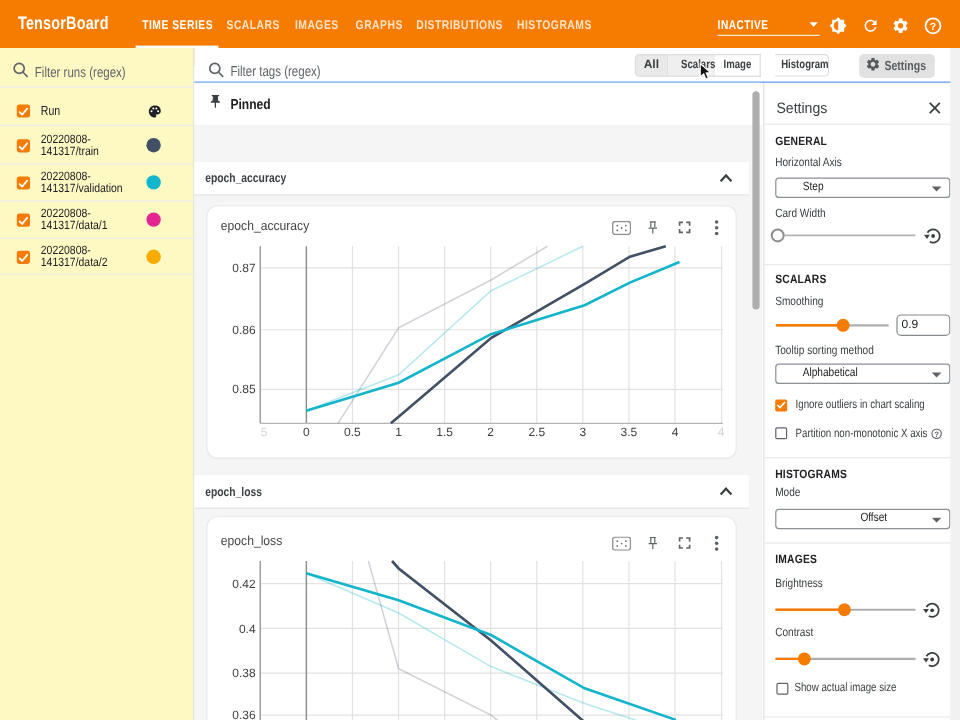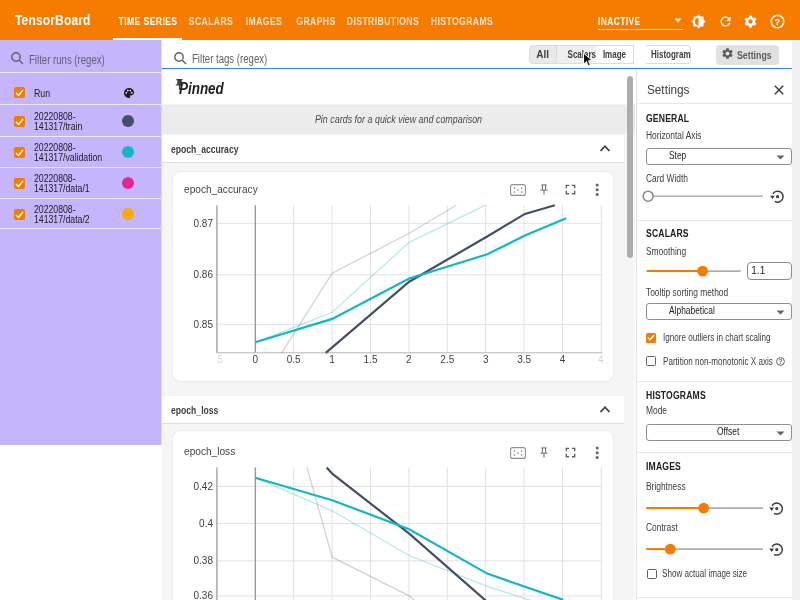--- a/index.html
+++ b/index.html
@@ -12,21 +12,21 @@
 #header { position:absolute; left:0; top:0; width:800px; height:55px; background:#f57c00; }
 #logo { position:absolute; left:15px; top:11px; color:#fff; font-size:15px; font-weight:bold; letter-spacing:0.2px; transform:scaleX(0.8); transform-origin:0 50%; white-space:nowrap; }
 .tab { position:absolute; top:14.5px; font-size:10.5px; font-weight:bold; letter-spacing:0.5px; color:rgba(255,255,255,0.78); transform:translateX(-50%) scaleX(0.82); white-space:nowrap; }
 .tab.active { color:#fff; }
 #tabline { position:absolute; left:113px; top:37.5px; width:69px; height:2.5px; background:#fff; }
 #inactive { position:absolute; left:597.5px; top:15px; color:#fff; font-size:10.5px; font-weight:bold; letter-spacing:0.5px; transform:scaleX(0.8); transform-origin:0 50%; white-space:nowrap; }
 #inactive-line { position:absolute; left:597.5px; top:28.8px; width:85px; height:1.2px; background:rgba(255,255,255,0.85); }
 .cx { display:inline-block; transform:scaleX(0.8); transform-origin:0 50%; white-space:nowrap; }
 
 
-#sidebar { position:absolute; left:0; top:40px; width:162px; height:405px; background:#c4b5fd; border-right:1px solid #e0e0e0; }
+#sidebar { position:absolute; left:0; top:40px; width:162px; height:560px; background:#fef9c3; border-right:1px solid #e0e0e0; }
 .srow { position:absolute; left:0; width:161px; border-bottom:1px solid #ebebeb; }
 .cb { position:absolute; width:11px; height:11px; background:#f57c00; border-radius:2px; }
 .runlabel { position:absolute; left:34px; font-size:10px; color:#202124; line-height:10.2px; transform:scaleX(0.87); transform-origin:0 0; white-space:nowrap; }
 .dot { position:absolute; left:122px; width:12px; height:12px; border-radius:50%; }
 .phtext { color:#5f6368; font-size:12px; }
 
 
 #topbar { position:absolute; left:162px; top:40px; width:638px; height:29px; background:#fff; border-bottom:1px solid #3b82f6; }
 .tgbtn { position:absolute; top:5px; height:19px; border:1px solid #dadce0; font-size:10px; font-weight:bold; color:#3c4043; text-align:center; line-height:17px; background:#fff; }
 .bx { display:inline-block; transform:scaleX(0.8); white-space:nowrap; }
@@ -165,25 +165,22 @@
   <svg class="abs" style="left:419.5px;top:12px;" width="13" height="17" viewBox="0 0 13 17" id="cursor">
         <path d="M1.5,1 L1.5,12.2 L4.4,9.6 L6.2,13.8 L8.3,12.9 L6.5,8.8 L10.3,8.6 Z" fill="#111" stroke="#fff" stroke-width="1"></path>
       </svg>
 </div>
 
 <div id="middle">
   <div id="pinnedbar">
     <svg class="abs" style="left:11px;top:8px;" width="13" height="15" viewBox="0 0 24 24" id="pin1">
           <path d="M16,9V4l1,0c0.55,0,1-0.45,1-1v0c0-0.55-0.45-1-1-1H7C6.45,2,6,2.45,6,3v0 c0,0.55,0.45,1,1,1l1,0v5c0,1.66-1.34,3-3,3h0v2h5.97v7l1,1l1-1v-7H19v-2h0C17.34,12,16,10.66,16,9z" fill="#3c4043"></path>
         </svg>
-    <div class="abs" style="left:17px;top:10.5px;font-size:16px;font-weight:bold;color:#202124;font-style:italic;"><span class="cx" style="transform:scaleX(0.84);">Pinned</span></div>
+    <div class="abs" style="left:30px;top:10.5px;font-size:12px;font-weight:bold;color:#202124;"><span class="cx" style="transform:scaleX(0.84);">Pinned</span></div>
   </div>
-  <div id="emptystrip">
-        <span>Pin cards for a quick view and comparison</span>
-      </div>
   <div class="secbar" style="top:65.5px;">
         <div class="t">epoch_accuracy</div>
     <svg class="abs" style="left:437px;top:9px;" width="12" height="9">
           <path d="M1.5,7 L6,2.2 L10.5,7" fill="none" stroke="#3c4043" stroke-width="1.8"></path>
         </svg>
   </div>
   <div class="card" style="top:102.7px; height:209px;" id="card1">
     <div class="cardtitle">epoch_accuracy</div>
     <svg class="abs" style="left:337px;top:12px;" width="16" height="12" viewBox="0 0 16 12">
           <rect x="0.6" y="0.6" width="14.8" height="10.8" rx="2" fill="none" stroke="#8e9196" stroke-width="1.1"></rect>
@@ -349,21 +346,21 @@
         </g>
   </svg>
   <div class="rdiv" style="top:151px;"></div>
   <div class="rphead" style="top:158.5px;">SCALARS</div>
   <div class="rp" style="top:176.7px;">Smoothing</div>
   <svg class="abs" style="left:0;top:190.5px;" width="110" height="23">
     <line x1="9.8" y1="11.1" x2="103.5" y2="11.1" stroke="#aeaeae" stroke-width="1.8"></line>
     <line x1="9.8" y1="11.1" x2="65.6" y2="11.1" stroke="#f57c00" stroke-width="2"></line>
     <circle cx="65.6" cy="11.1" r="5.4" fill="#f57c00"></circle>
   </svg>
-  <div class="abs" style="left:110.3px;top:192.6px;width:44.5px;height:18.4px;border:1.2px solid #858a8f;border-radius:4px;font-size:10px;color:#202124;line-height:16px;padding-left:3px;">1.1</div>
+  <div class="abs" style="left:110.3px;top:192.6px;width:44.5px;height:18.4px;border:1.2px solid #858a8f;border-radius:4px;font-size:10px;color:#202124;line-height:16px;padding-left:3px;">0.9</div>
   <div class="rp" style="top:217.7px;">Tooltip sorting method</div>
   <div class="sel" style="top:234px;"><span class="bx">Alphabetical</span><svg style="position:absolute;right:6px;top:6px;" width="9" height="5">
           <path d="M0.5,0.5 L4.5,4.5 L8.5,0.5 Z" fill="#5f6368"></path>
         </svg></div>
   <div class="rcb on" style="top:263.5px;"></div>
   <svg class="abs" style="left:9.6px;top:265.3px;" width="8" height="7">
         <path d="M0.8,3.5 L3,5.7 L7.2,1" fill="none" stroke="#fff" stroke-width="1.4"></path>
       </svg>
   <div class="cblabel" style="top:262.8px;">Ignore outliers in chart scaling</div>
   <div class="rcb off" style="top:287.3px;"></div>

